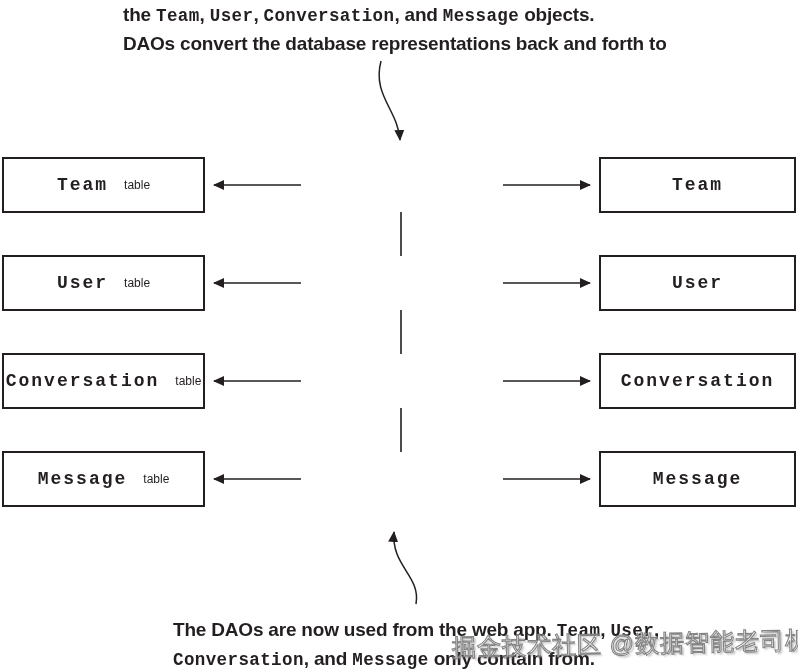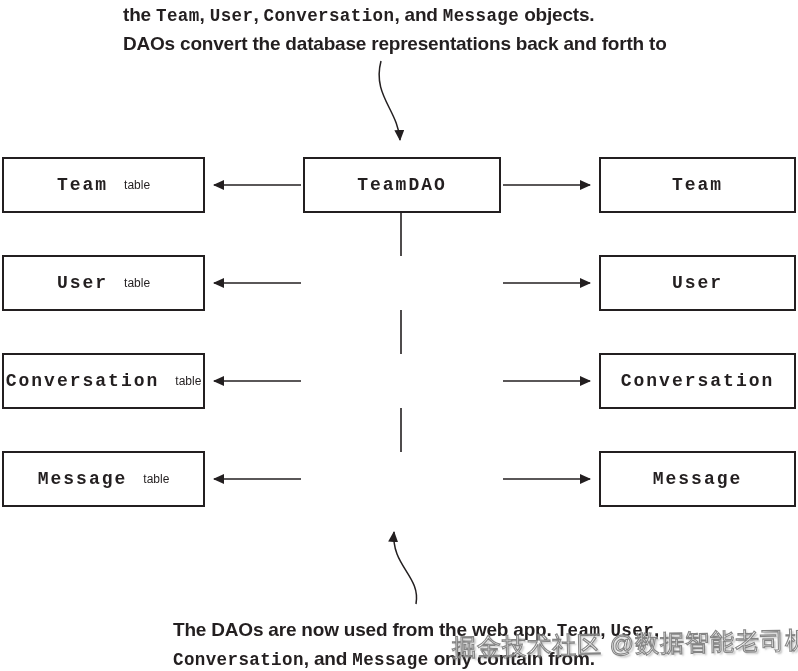--- a/index.html
+++ b/index.html
@@ -102,23 +102,20 @@
 
     <line x1="401" y1="212" x2="401" y2="256" stroke-width="1.6"></line>
     <line x1="401" y1="310" x2="401" y2="354" stroke-width="1.6"></line>
     <line x1="401" y1="408" x2="401" y2="452" stroke-width="1.6"></line>
   </svg>
 
   <div class="box col-left row-0">
     <span class="m">Team</span>
       <span class="s2">table</span>
   </div>
-  <div class="box col-center row-0">
-    <span class="m">TeamDAO</span>
-  </div>
   <div class="box col-right row-0">
     <span class="m">Team</span>
   </div>
 
   <div class="box col-left row-1">
     <span class="m">User</span>
       <span class="s2">table</span>
   </div>
   <div class="box col-right row-1">
     <span class="m">User</span>

